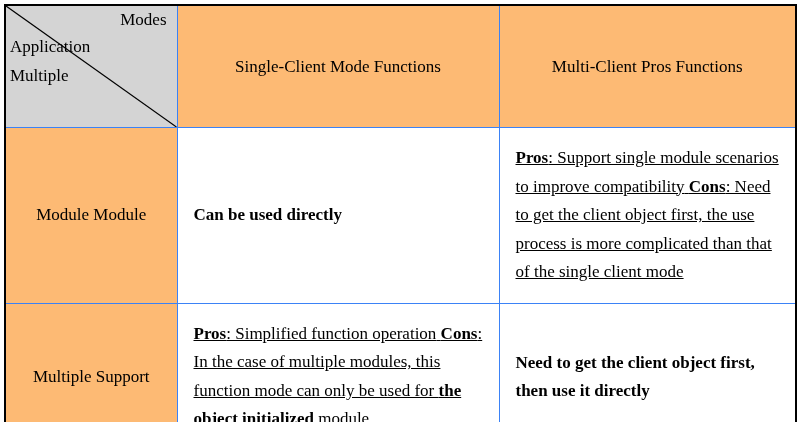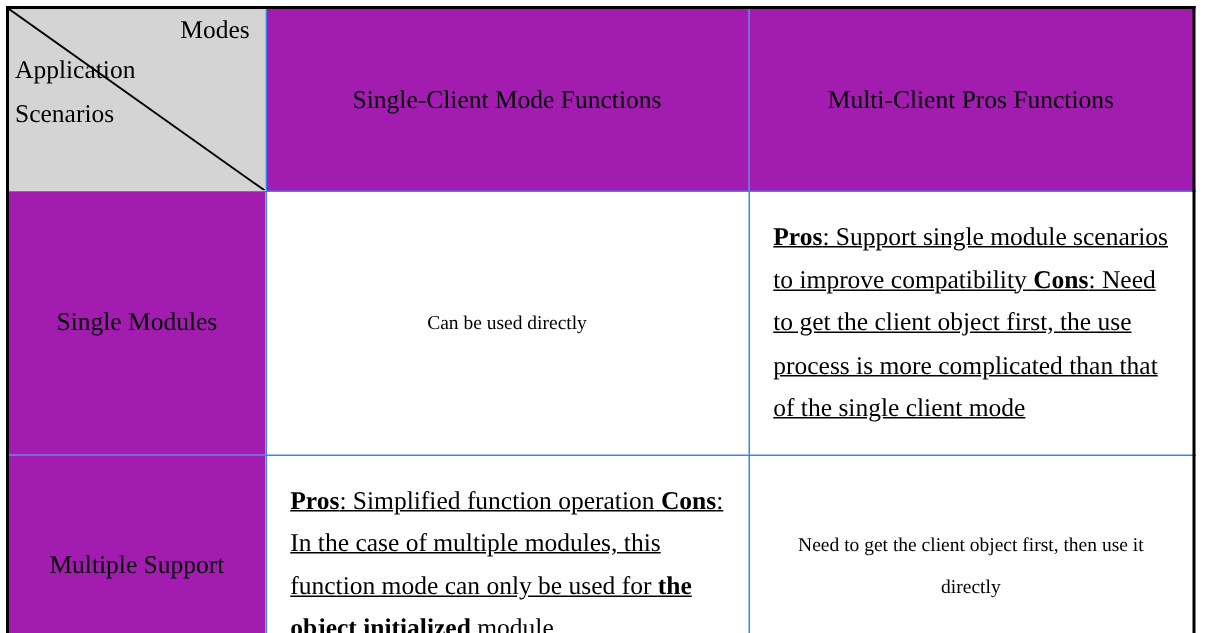--- a/index.html
+++ b/index.html
@@ -38,21 +38,21 @@
   }
 
   .col-head { width: 172px; }
   .col-single { width: 322px; }
   .col-multi  { width: 297px; }
 
   .head-row { height: 89px; }
   .row-single { height: 172px; }
   .row-multi { height: 148px; }
 
-  .gray { background: #a21caf; margin-left: 15px; }
+  .gray { background: #fdba74; margin-left: 15px; }
   .white { background: #ffffff; }
 
   
   .corner {
     position: relative;
     background: #d4d4d4;
     height: 89px;
     overflow: hidden;
   }
   .corner .diag {
@@ -86,24 +86,24 @@
     line-height: 24px;
   }
 
   .rowhead {
     text-align: center;
     font-size: 17px;
     line-height: 24px;
   }
 
   .cell-center {
-    text-align: center;
-    font-size: 13px;
+    font-size: 17px;
     line-height: 28px;
     padding: 0 10px;
+    font-weight: bold;
   }
 
   .cell-block {
     text-align: left;
     font-size: 17px;
     line-height: 28.5px;
     padding: 6px 8px 6px 10px;
     vertical-align: top;
   }
 
@@ -123,29 +123,29 @@
     </colgroup>
     <tbody>
       <tr class="head-row">
         <td class="corner">
           <svg class="diag" viewBox="0 0 172 89" preserveAspectRatio="none">
             <line x1="0" y1="0" x2="172" y2="89" stroke="#000000" stroke-width="1"></line>
           </svg>
           <div class="modes">Modes</div>
           <div class="appsc">
             <span>Application</span>
-            <span>Scenarios</span>
+            <span>Multiple</span>
           </div>
         </td>
         <td class="gray colhead">Single-Client Mode Functions</td>
         <td class="gray colhead">Multi-Client Pros Functions</td>
       </tr>
 
       <tr class="row-single">
-        <td class="gray rowhead">Single Modules</td>
+        <td class="gray rowhead">Module Module</td>
         <td class="white cell-center">Can be used directly</td>
         <td class="white cell-block">
           <span class="b">Pros</span><span>: Support single module scenarios to improve compatibility</span>
           <span class="b">Cons</span><span>: Need to get the client object first, the use process is more complicated than that of the single client mode</span>
         </td>
       </tr>
 
       <tr class="row-multi">
         <td class="gray rowhead">Multiple Support</td>
         <td class="white cell-block">

